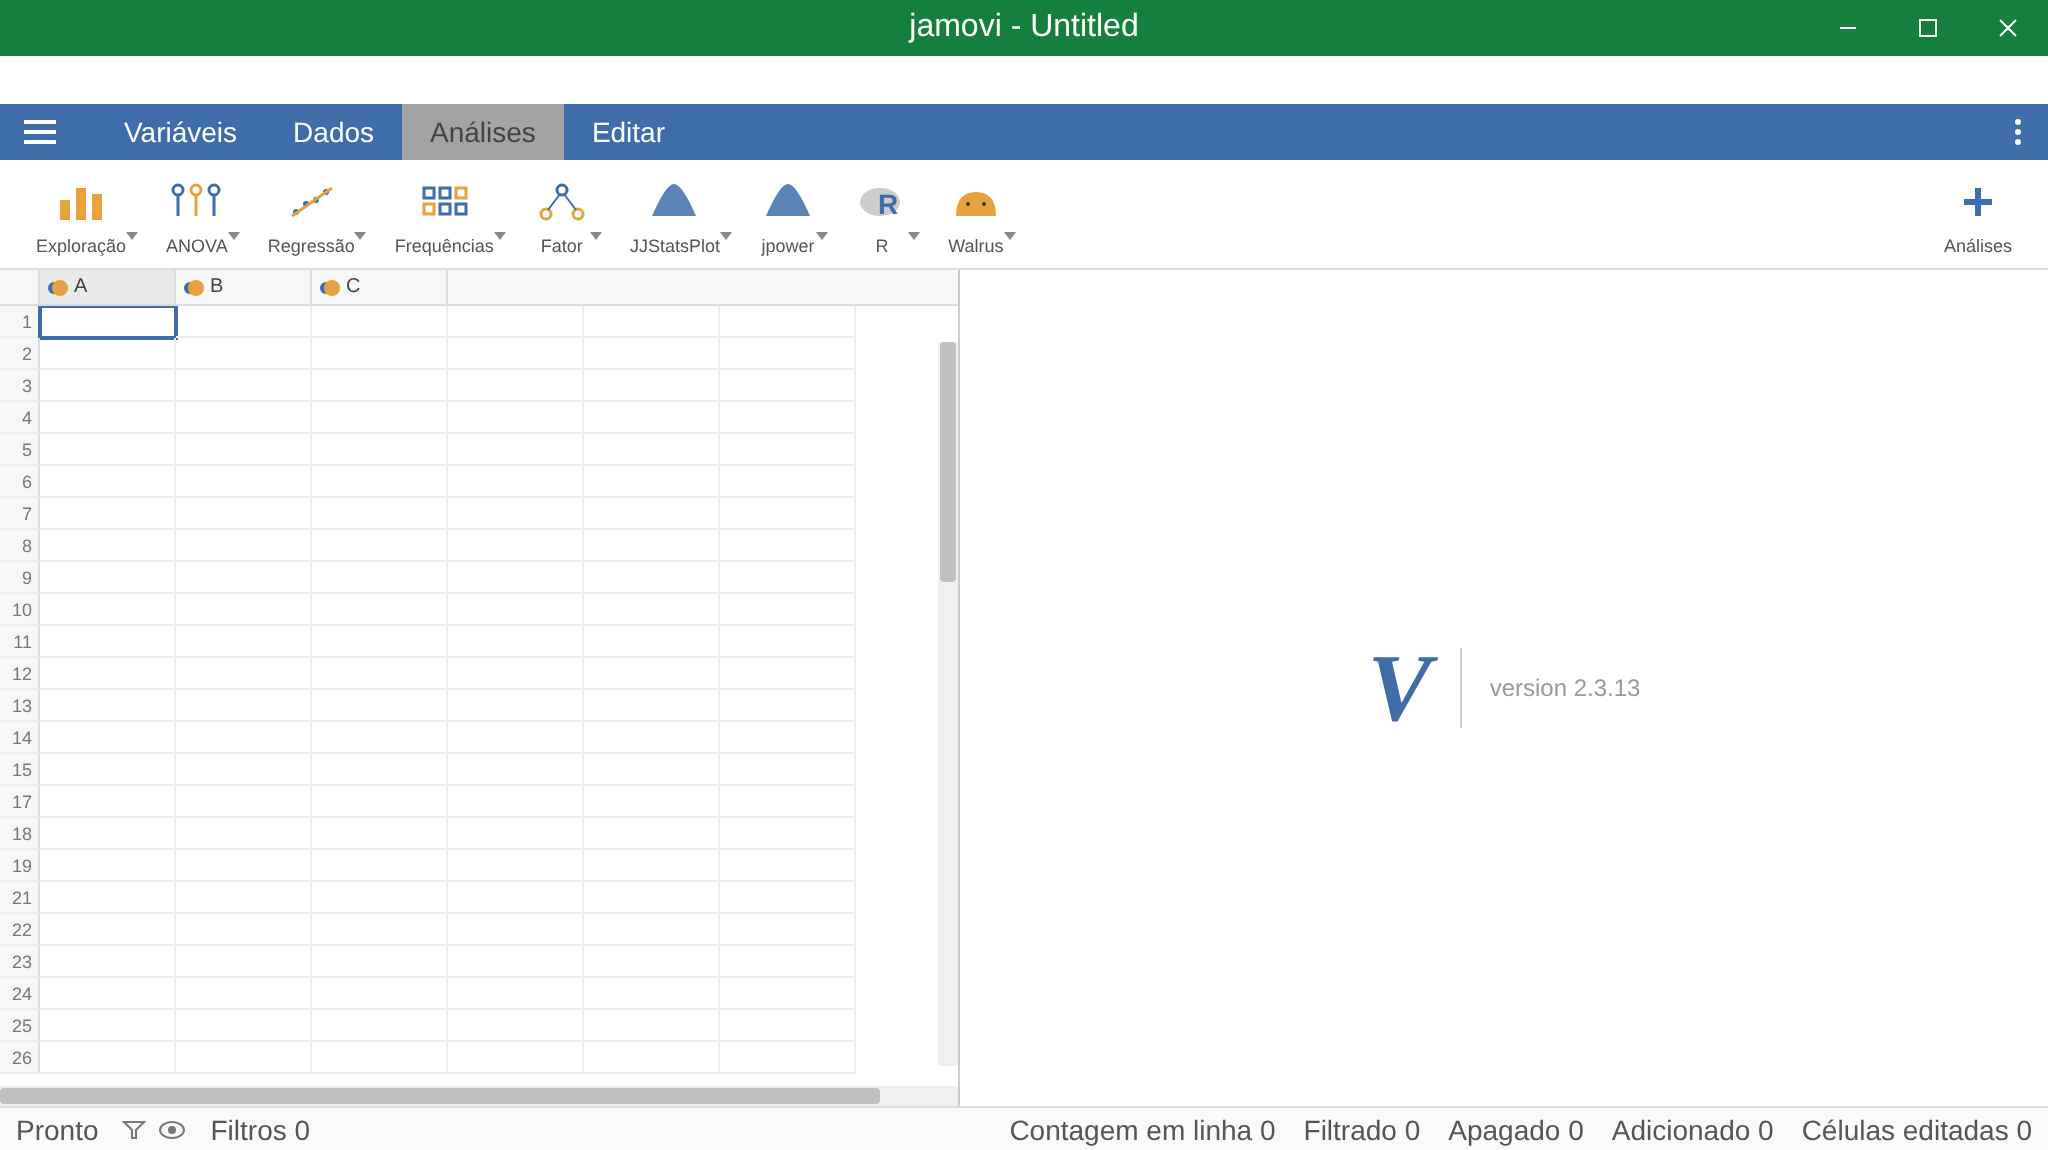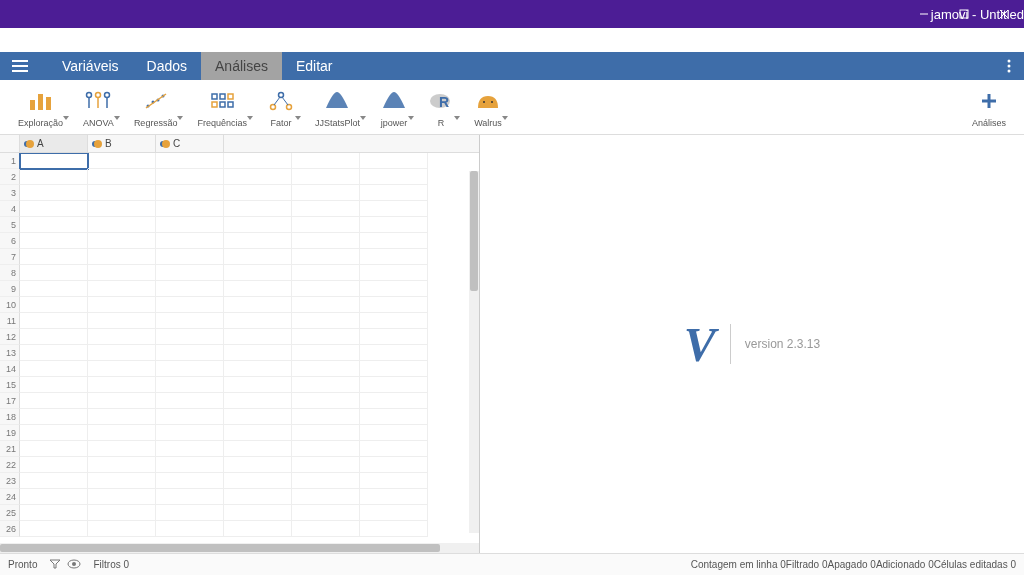--- a/index.html
+++ b/index.html
@@ -1,18 +1,18 @@
 <!DOCTYPE html>
 <html><head>
 <meta charset="utf-8">
 <style>
 * { margin: 0; padding: 0; box-sizing: border-box; font-family: 'Segoe UI', Arial, sans-serif; }
 body { width: 1024px; height: 575px; overflow: hidden; background: #fff; display: flex; flex-direction: column; }
 
-.titlebar { height: 28px; background: #4c1d95; display: flex; align-items: center; justify-content: flex-end; position: relative; color: #fff; font-size: 13px; }
+.titlebar { height: 28px; background: #15803d; display: flex; align-items: center; justify-content: center; position: relative; color: #fff; font-size: 16px; }
 .titlebar .controls { position: absolute; right: 0; display: flex; }
 .titlebar .controls div { width: 40px; height: 28px; display: flex; align-items: center; justify-content: center; cursor: pointer; }
 .titlebar .controls svg { stroke: #fff; fill: none; }
 
 .menubar { height: 28px; background: #3e6da9; display: flex; align-items: stretch; color: #fff; font-size: 14px; margin-top: 24px; }
 .hamburger { width: 40px; display: flex; align-items: center; justify-content: center; cursor: pointer; }
 .menu-tabs { display: flex; margin-left: 8px; }
 .menu-tab { padding: 0 14px; display: flex; align-items: center; cursor: pointer; }
 .menu-tab.active { background: #a3a3a3; color: #444; }
 .menubar .right-dots { margin-left: auto; width: 30px; display: flex; align-items: center; justify-content: center; cursor: pointer; }
@@ -43,23 +43,23 @@
 .vscroll-thumb { position: absolute; left: 1px; right: 1px; top: 0; height: 120px; background: #c0c0c0; border-radius: 2px; }
 .hscroll { height: 10px; background: #f0f0f0; position: relative; }
 .hscroll-thumb { position: absolute; top: 1px; bottom: 1px; left: 0; width: 440px; background: #c0c0c0; border-radius: 2px; }
 
 .right-pane { flex: 1; background: #fff; display: flex; align-items: center; justify-content: center; }
 .logo-block { display: flex; align-items: center; gap: 14px; }
 .logo-v { font-size: 48px; font-weight: bold; font-style: italic; color: #3e6da9; font-family: Georgia, serif; }
 .logo-sep { width: 1px; height: 40px; background: #ccc; }
 .version-text { font-size: 12px; color: #999; }
 
-.statusbar { height: 22px; border-top: 1px solid #ddd; background: #fafafa; display: flex; align-items: center; font-size: 10px; color: #555; padding: 0 8px; gap: 12px; }
+.statusbar { height: 22px; border-top: 1px solid #ddd; background: #fafafa; display: flex; align-items: center; font-size: 14px; color: #555; padding: 0 8px; gap: 12px; }
 .statusbar .filter-icons { display: flex; gap: 6px; align-items: center; }
-.statusbar .right-group { margin-left: auto; display: flex; }
+.statusbar .right-group { margin-left: auto; display: flex; gap: 14px; }
 </style>
 </head>
 <body>
 
 <div class="titlebar">
   <span>jamovi - Untitled</span>
   <div class="controls">
     <div>
         <svg width="10" height="10">
           <line x1="1" y1="5" x2="9" y2="5" stroke-width="1"></line>

